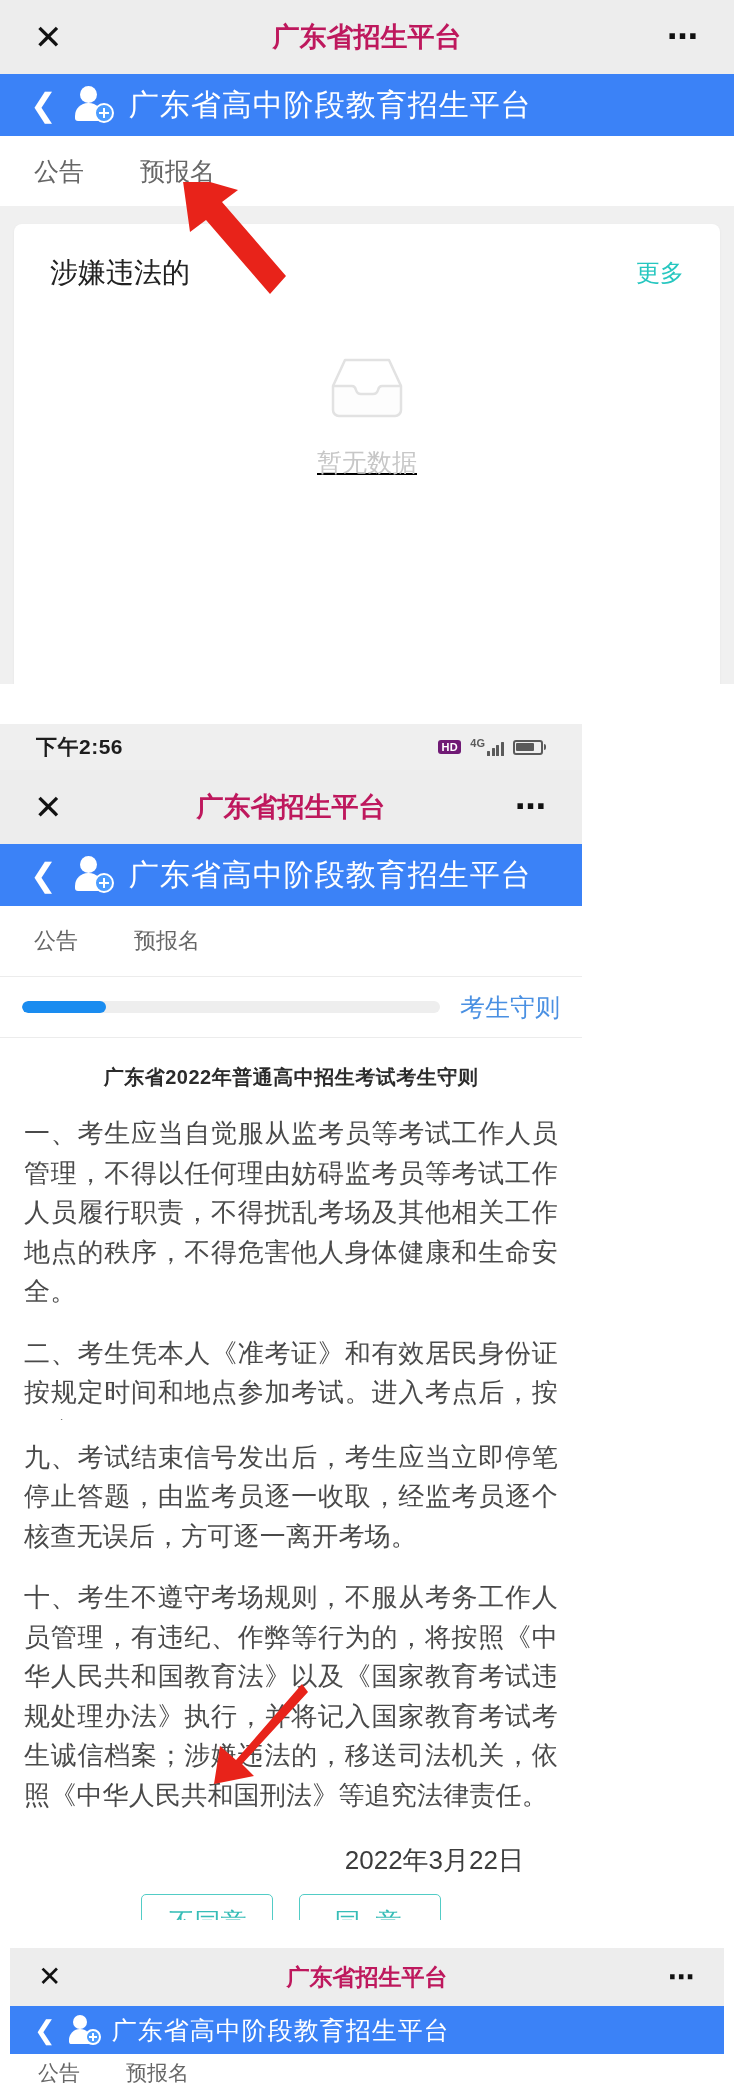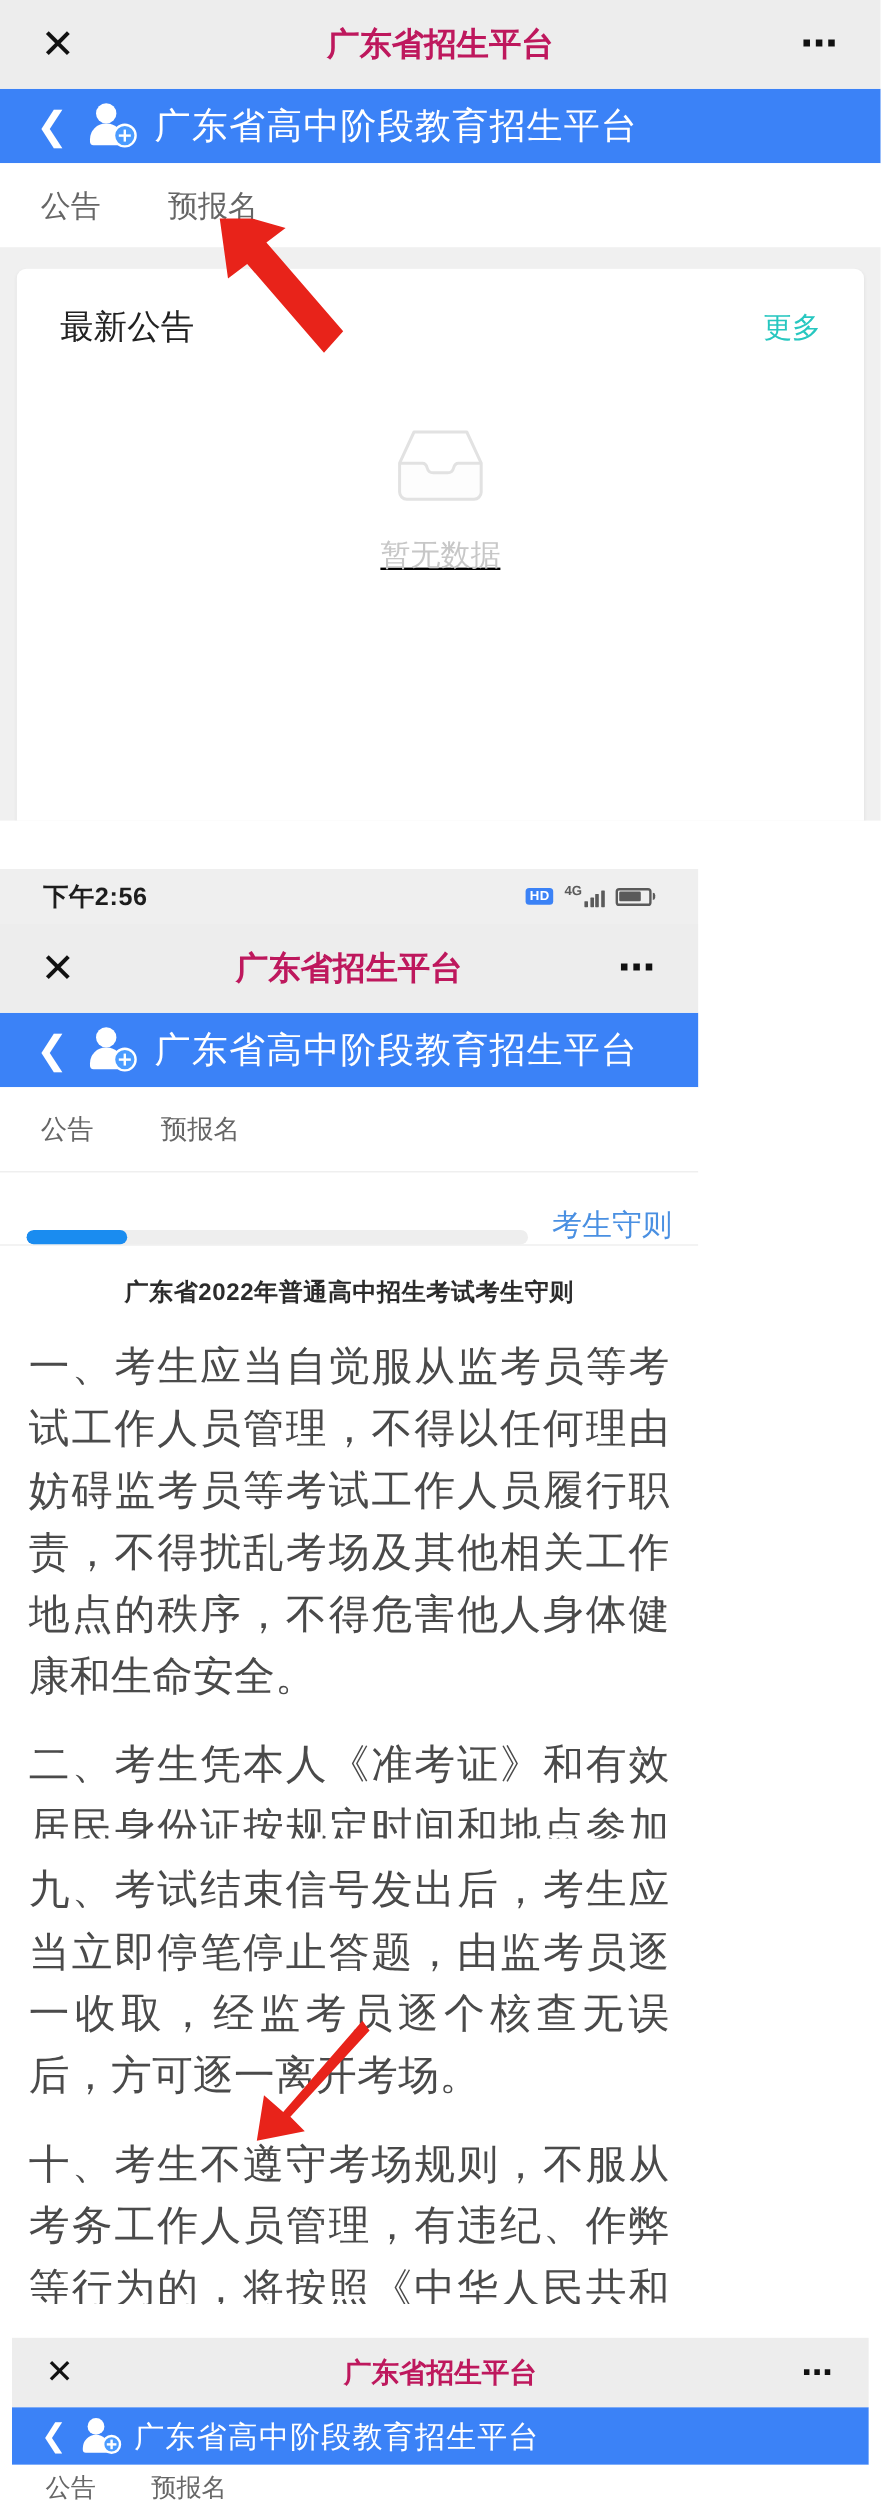--- a/index.html
+++ b/index.html
@@ -12,21 +12,21 @@
   .page{ position:relative; width:734px; height:2092px; background:#ffffff; }
 
   
   .statusbar{
     height:46px; background:#efefef; display:flex; align-items:center;
     padding:0 36px; justify-content:space-between;
   }
   .statusbar .time{ font-size:21px; font-weight:bold; color:#1d1d1d; letter-spacing:.5px; }
   .status-icons{ display:flex; align-items:center; gap:9px; }
   .ic-hd{
-    font-size:11px; font-weight:bold; color:#ffffff; background:#3b82f6;
+    font-size:11px; font-weight:bold; color:#ffffff; background:#701a75;
     border-radius:3px; padding:1px 3px; line-height:1.1; letter-spacing:.5px;
   }
   .ic-4g{ display:flex; align-items:flex-end; gap:2px; }
   .ic-4g .lbl{ font-size:11px; font-weight:bold; color:#5a5a5a; line-height:1; margin-bottom:7px;}
   .bars{ display:flex; align-items:flex-end; gap:1.5px; height:15px; }
   .bars i{ display:block; width:3px; background:#5a5a5a; border-radius:.5px;}
   .bars i:nth-child(1){height:5px}.bars i:nth-child(2){height:8px}
   .bars i:nth-child(3){height:11px}.bars i:nth-child(4){height:14px}
   .ic-batt{ display:flex; align-items:center; }
   .ic-batt .body{
@@ -97,34 +97,34 @@
   .inbox{ width:96px; height:72px; position:relative; }
   .inbox svg{ display:block; }
   .empty .txt{ font-size:25px; color:#c7c7c7; margin-top:22px; }
 
   
   .gap{ position:absolute; left:0; width:734px; background:#ffffff; }
 
   
   .sec2{ position:absolute; left:0; top:724px; width:582px; height:1196px; overflow:hidden; background:#fff;}
   .progress-row{
-    display:flex; align-items:flex-end; padding:0 22px; height:62px; gap:20px;
+    display:flex; align-items:center; padding:0 22px; height:62px; gap:20px;
     border-top:1px solid #ececec; border-bottom:1px solid #ececec;
   }
   .pbar{ flex:1; height:12px; background:#eeeeee; border-radius:6px; overflow:hidden; }
   .pbar .fill{ height:100%; background:#1a8cf0; border-radius:6px; }
   .rules-link{ font-size:25px; color:#4a90e2; white-space:nowrap; cursor:pointer; }
 
   .doc{ padding:24px 24px 0 24px; }
   .doc h1{
     font-size:20px; font-weight:bold; color:#2b2b2b; text-align:center;
     line-height:1.5; letter-spacing:.5px; padding:0 34px;
   }
   .doc p{
-    font-size:34px; color:#4a4a4a; line-height:1.52; margin-top:22px;
+    font-size:26px; color:#4a4a4a; line-height:1.52; margin-top:22px;
     text-align:justify; letter-spacing:.2px;
   }
   .doc p.clipped{
     max-height:86px; overflow:hidden; margin-bottom:-4px;
   }
   .doc .date{ text-align:right; font-size:26px; color:#3c3c3c; margin-top:28px; padding-right:34px;}
   .btn-row{ display:flex; justify-content:center; gap:26px; margin-top:16px; }
   .btn{
     border:1.5px solid #52ccc6; color:#37bdb7; background:#fff; border-radius:5px;
     font-size:26px; padding:10px 34px; cursor:pointer; letter-spacing:4px;
@@ -181,21 +181,21 @@
     </div>
 
     <div class="tabs">
       <div class="tab">公告</div>
       <div class="tab">预报名</div>
     </div>
 
     <div class="content">
       <div class="card">
         <div class="card-head">
-          <div class="t">最新公告</div>
+          <div class="t">涉嫌违法的</div>
           <div class="more">更多</div>
         </div>
         <div class="empty">
           <div class="inbox">
             <svg width="96" height="72" viewBox="0 0 96 72">
               <path d="M14 34 L26 8 H70 L82 34" fill="none" stroke="#e2e2e2" stroke-width="2.5" stroke-linejoin="round"></path>
               <path d="M14 34 H33 q3 0 4 4 q1 4 5 4 h12 q4 0 5 -4 q1 -4 4 -4 h19 v24 a6 6 0 0 1 -6 6 H20 a6 6 0 0 1 -6 -6 Z" fill="#fdfdfd" stroke="#e2e2e2" stroke-width="2.5" stroke-linejoin="round"></path>
             </svg>
           </div>
           <div class="txt">暂无数据</div>

